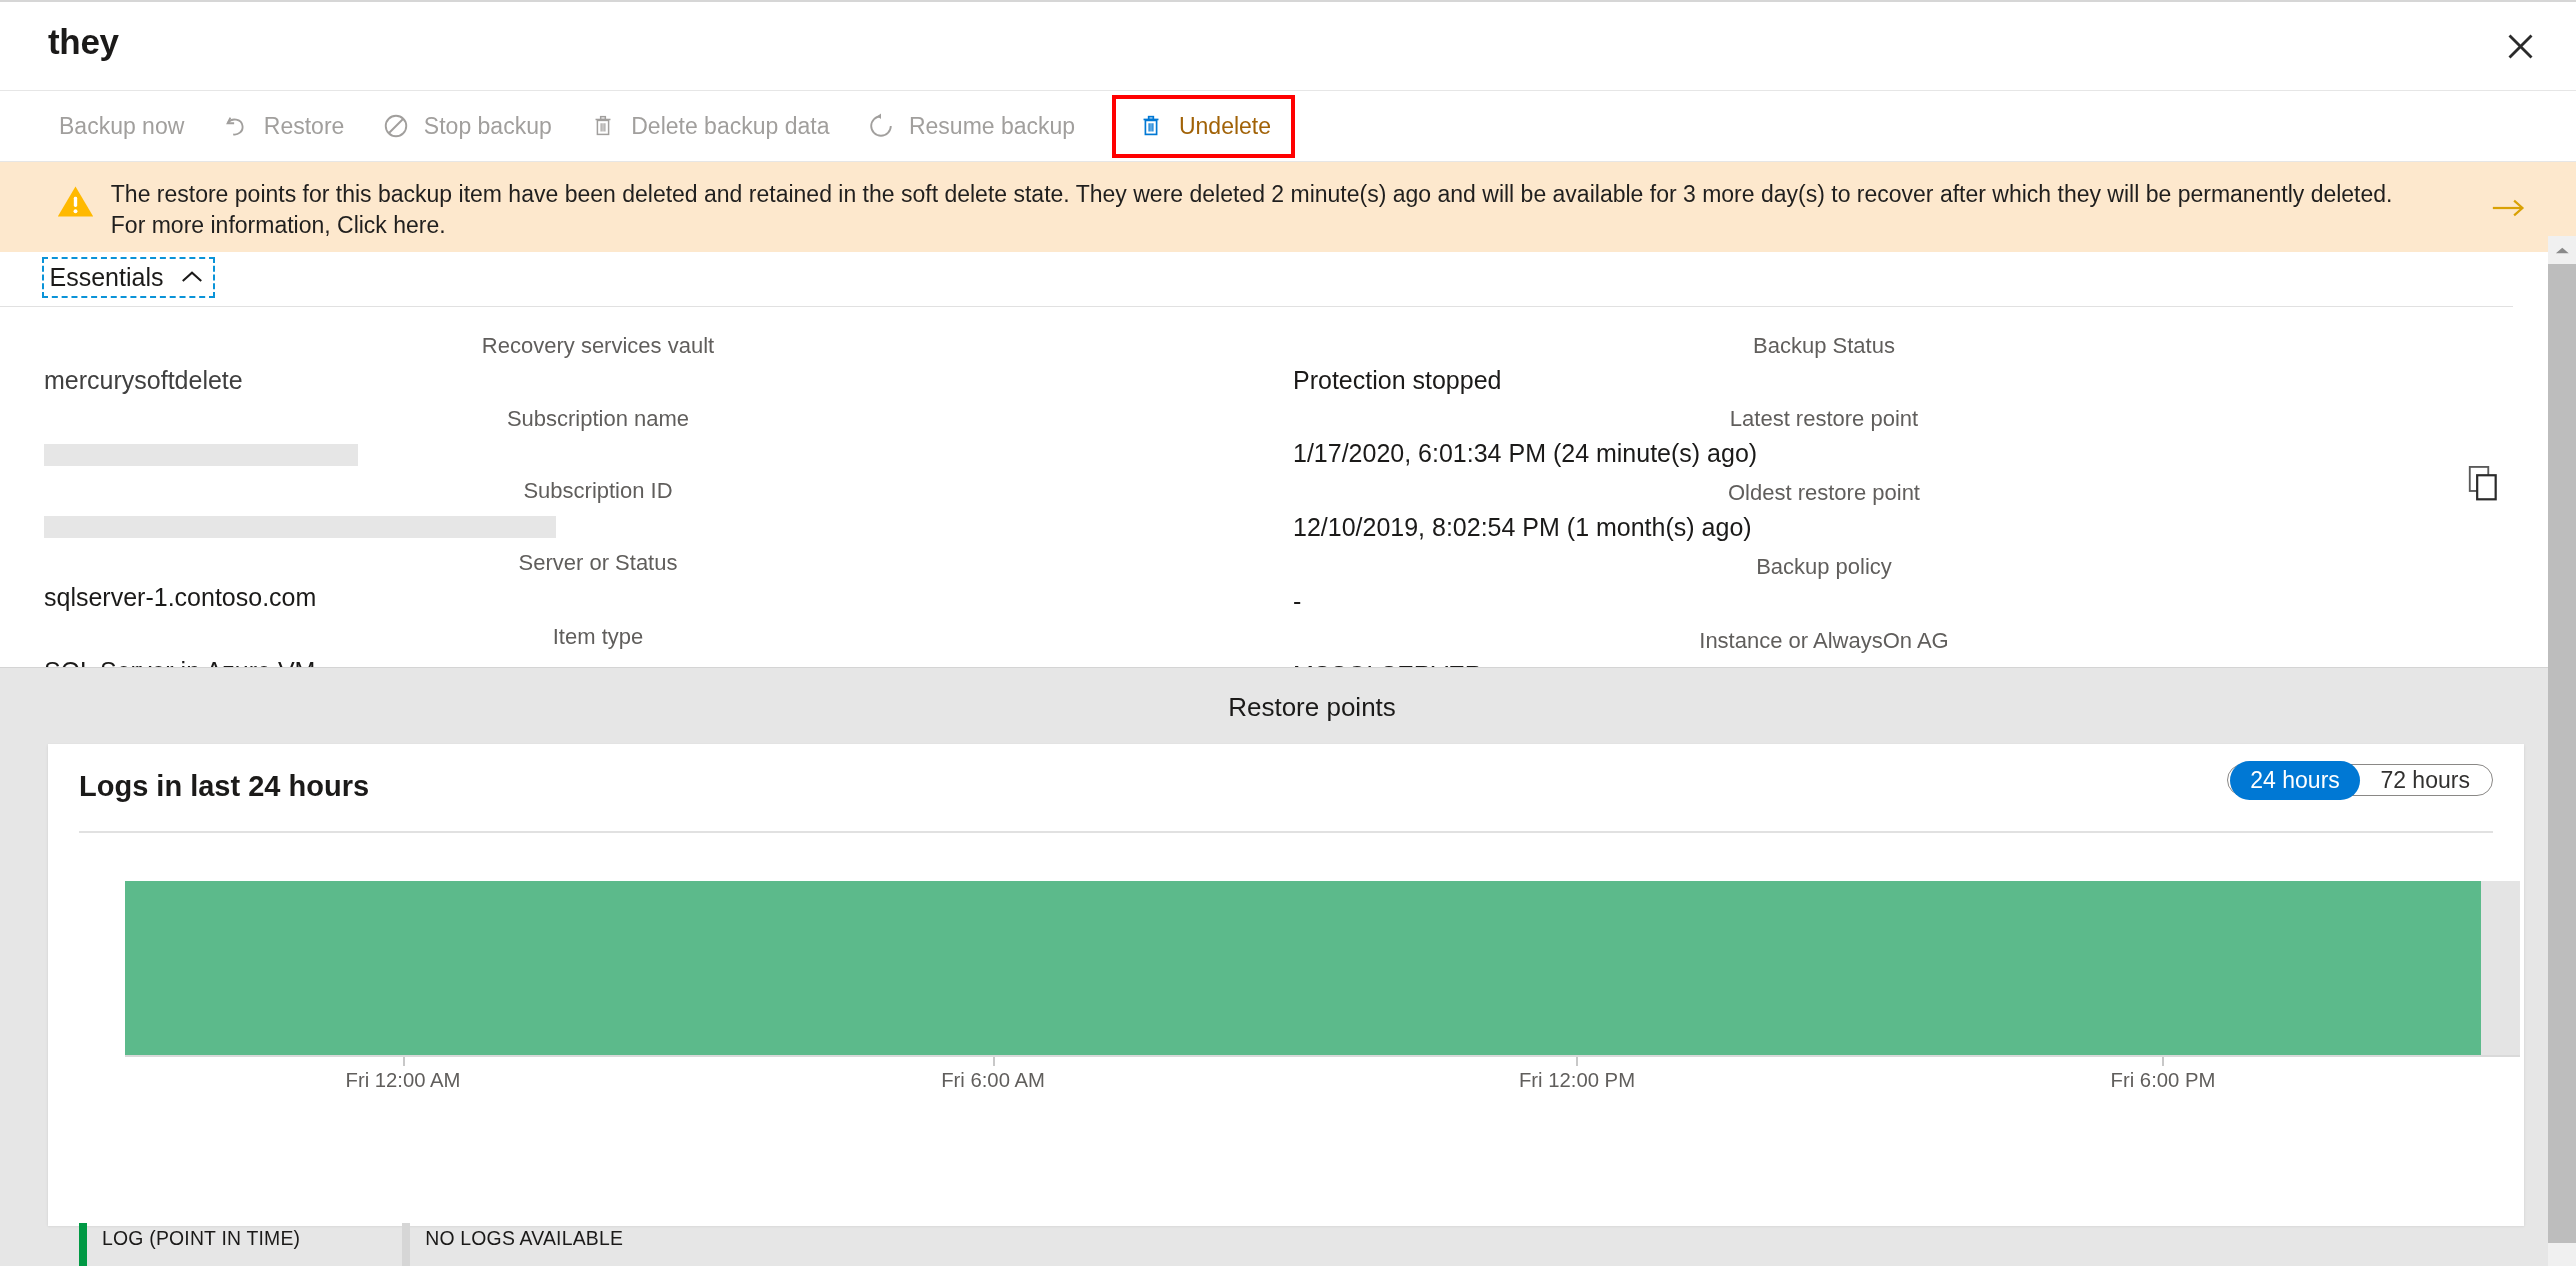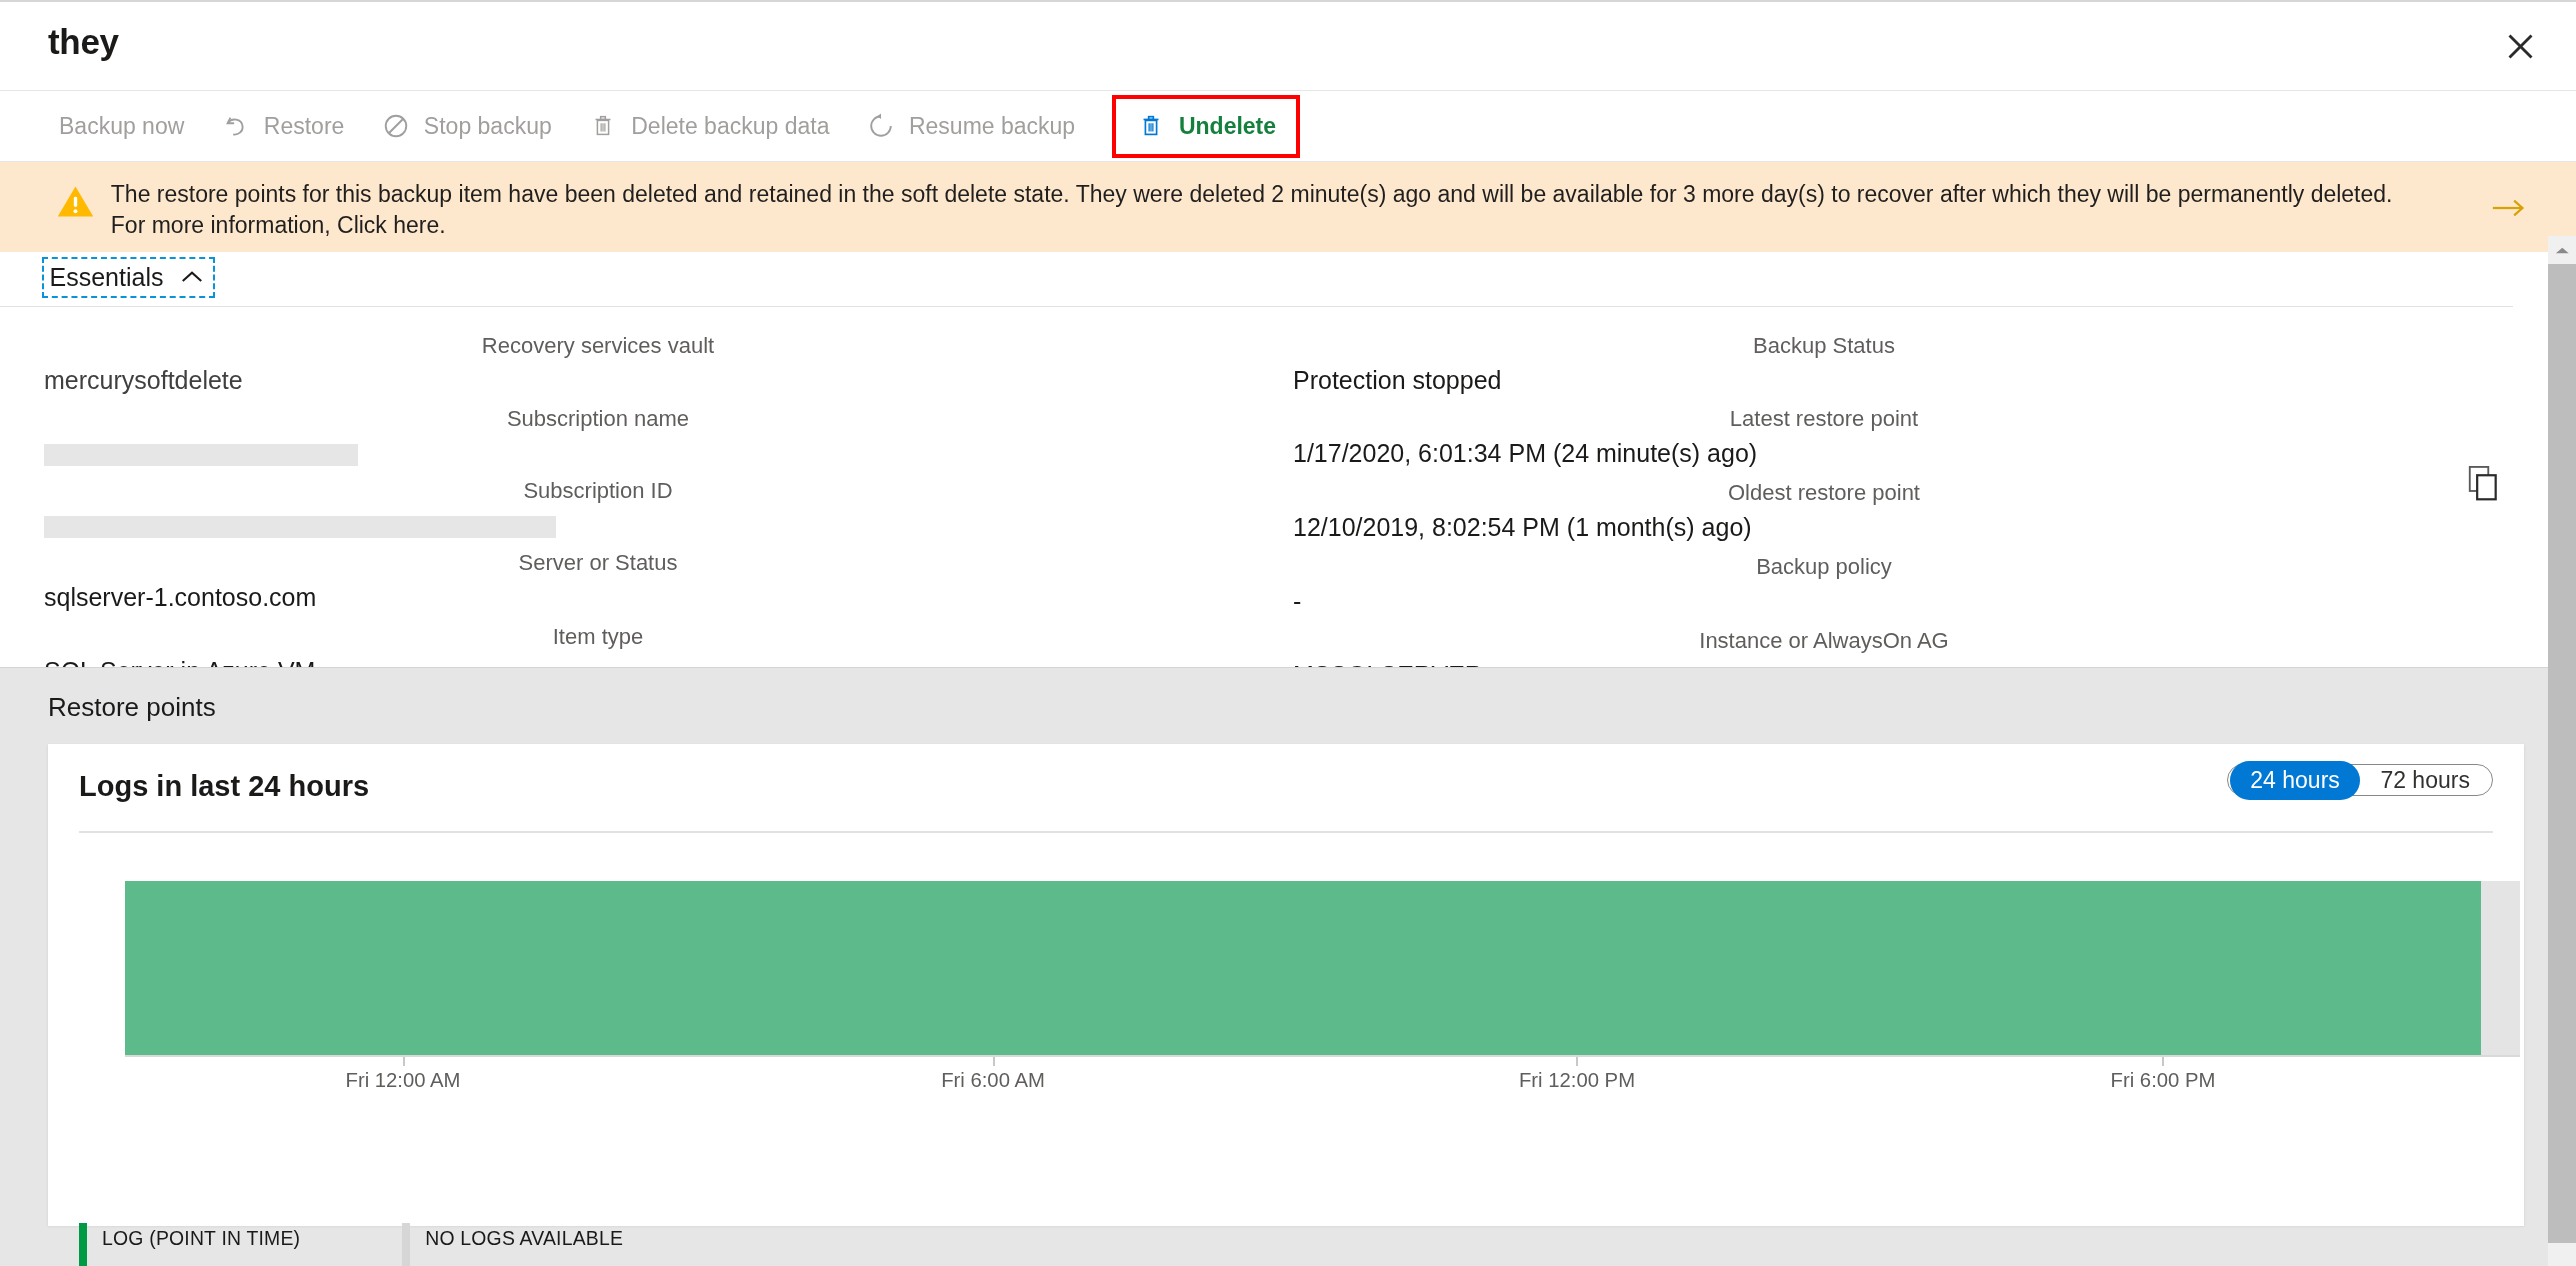--- a/index.html
+++ b/index.html
@@ -71,23 +71,22 @@
   }
   .cmd .cmd-ico {
     width: 29.5px; height: 29.5px;
     margin-right: 13px;
     display: inline-flex;
     align-items: center;
     justify-content: center;
     flex: 0 0 auto;
   }
   .cmd.enabled {
-    color: #15803d;
-    cursor: pointer;
-    font-weight: bold;
+    color: #a16207;
+    cursor: pointer;
   }
   .cmd.highlighted {
     border: 4.6px solid #ff0000;
     height: 63px;
     padding: 0 20.3px;
     margin-left: 13px;
   }
 
   
   .banner {
@@ -197,20 +196,21 @@
     position: relative;
     background: #e6e6e6;
     padding: 0 0 33px 0;
     min-height: 582px;
     border-top: 1.8px solid #d4d4d4;
   }
   .restore-title {
     font-size: 26px;
     color: #1b1a19;
     padding: 24px 0 20.3px 48px;
+    text-align: center;
   }
   .chart-card {
     position: relative;
     background: #ffffff;
     margin: 0 52px 0 48px;
     height: 482px;
     box-shadow: 0 0.9px 2.8px rgba(0,0,0,0.10);
   }
   .chart-head {
     position: relative;

